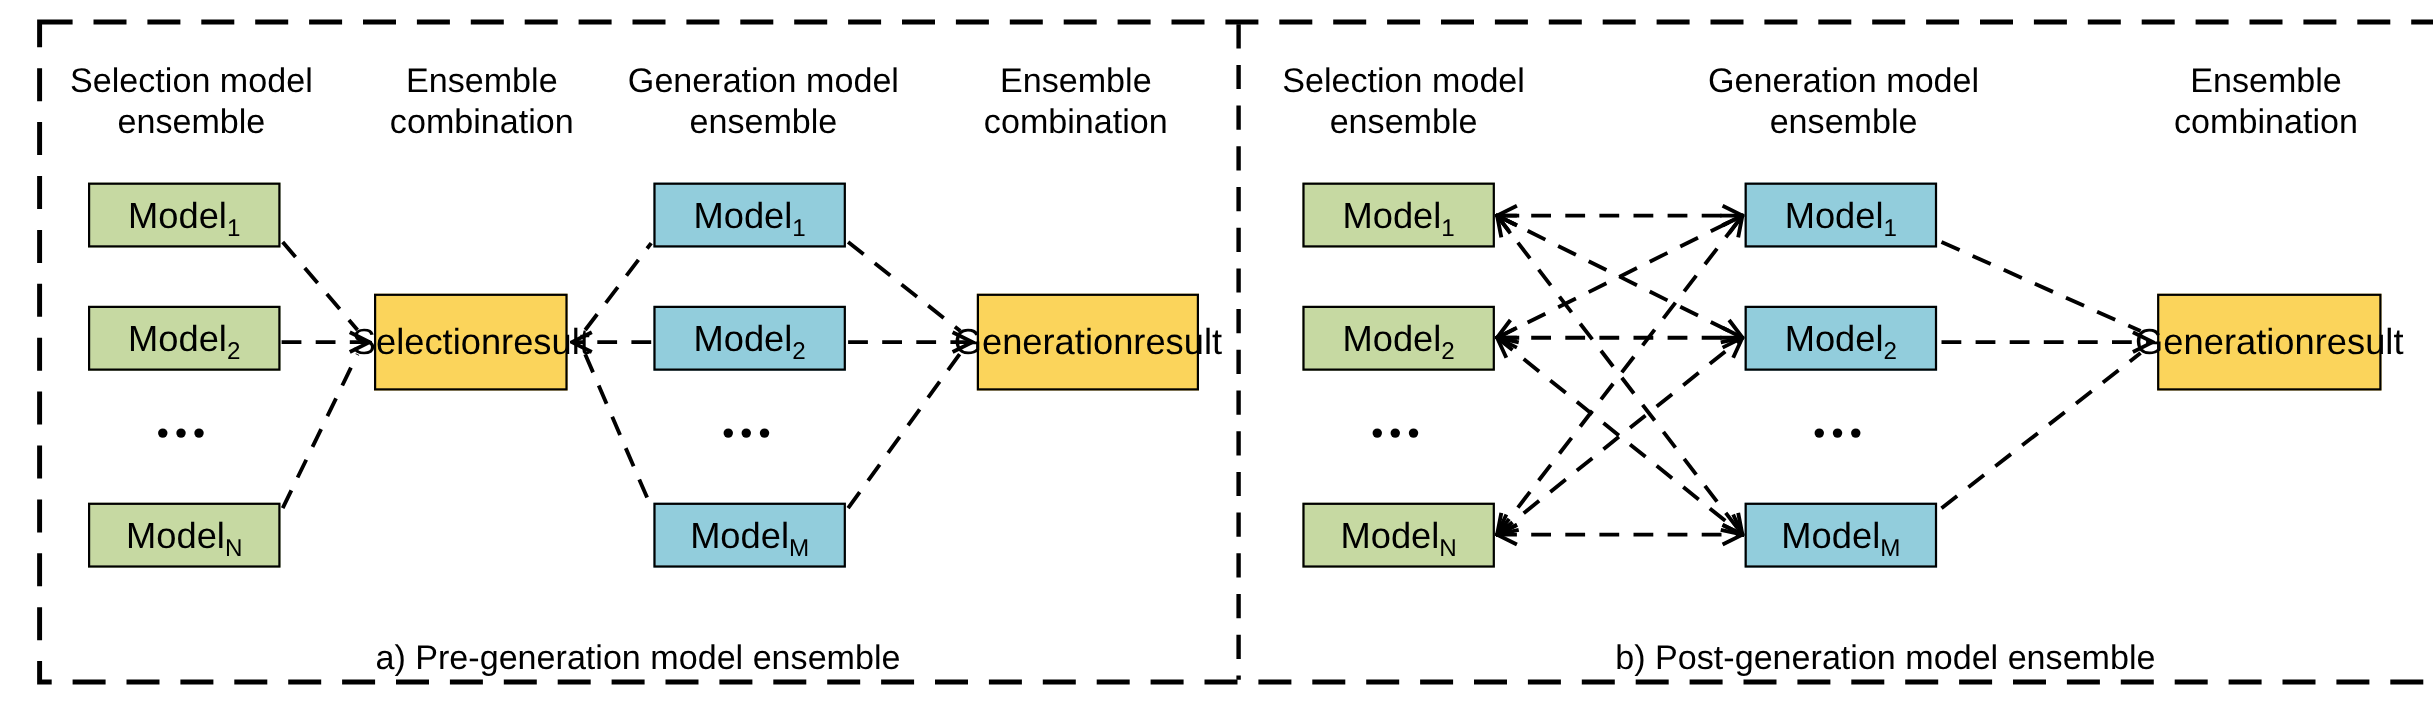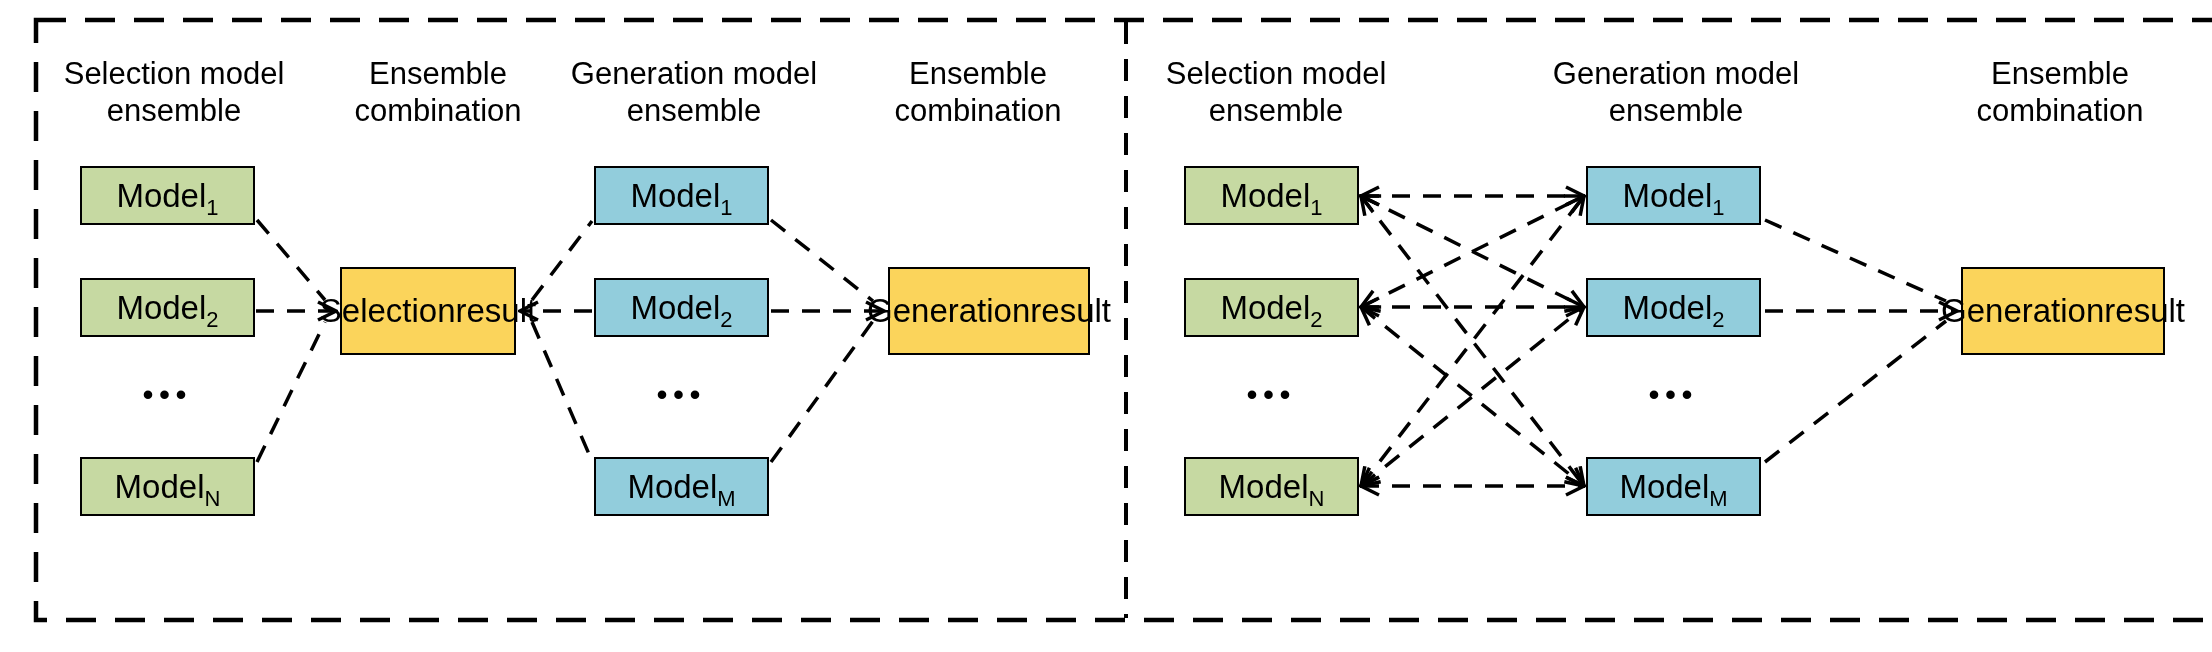--- a/index.html
+++ b/index.html
@@ -116,20 +116,21 @@
   <div class="dots" style="left:574px">•••</div>
   <div class="box model blue" style="left:574px;top:457px">
     <span><span>Model</span><sub>M</sub></span>
   </div>
 
   <div class="box result" style="left:868px;top:267px;width:202px">
     <div>Generation</div>
     <div>result</div>
   </div>
 
+  <div class="caption" style="left:260px">a) Pre-generation model ensemble</div>
 
   <div class="header" style="left:1106px">
     <div>Selection model</div>
     <div>ensemble</div>
   </div>
   <div class="header" style="left:1506px">
     <div>Generation model</div>
     <div>ensemble</div>
   </div>
   <div class="header" style="left:1890px">
@@ -157,14 +158,15 @@
   <div class="dots" style="left:1566px">•••</div>
   <div class="box model blue" style="left:1566px;top:457px">
     <span><span>Model</span><sub>M</sub></span>
   </div>
 
   <div class="box result" style="left:1941px;top:267px;width:204px">
     <div>Generation</div>
     <div>result</div>
   </div>
 
+  <div class="caption" style="left:1394px">b) Post-generation model ensemble</div>
 
 </div>
 
 </body></html>

